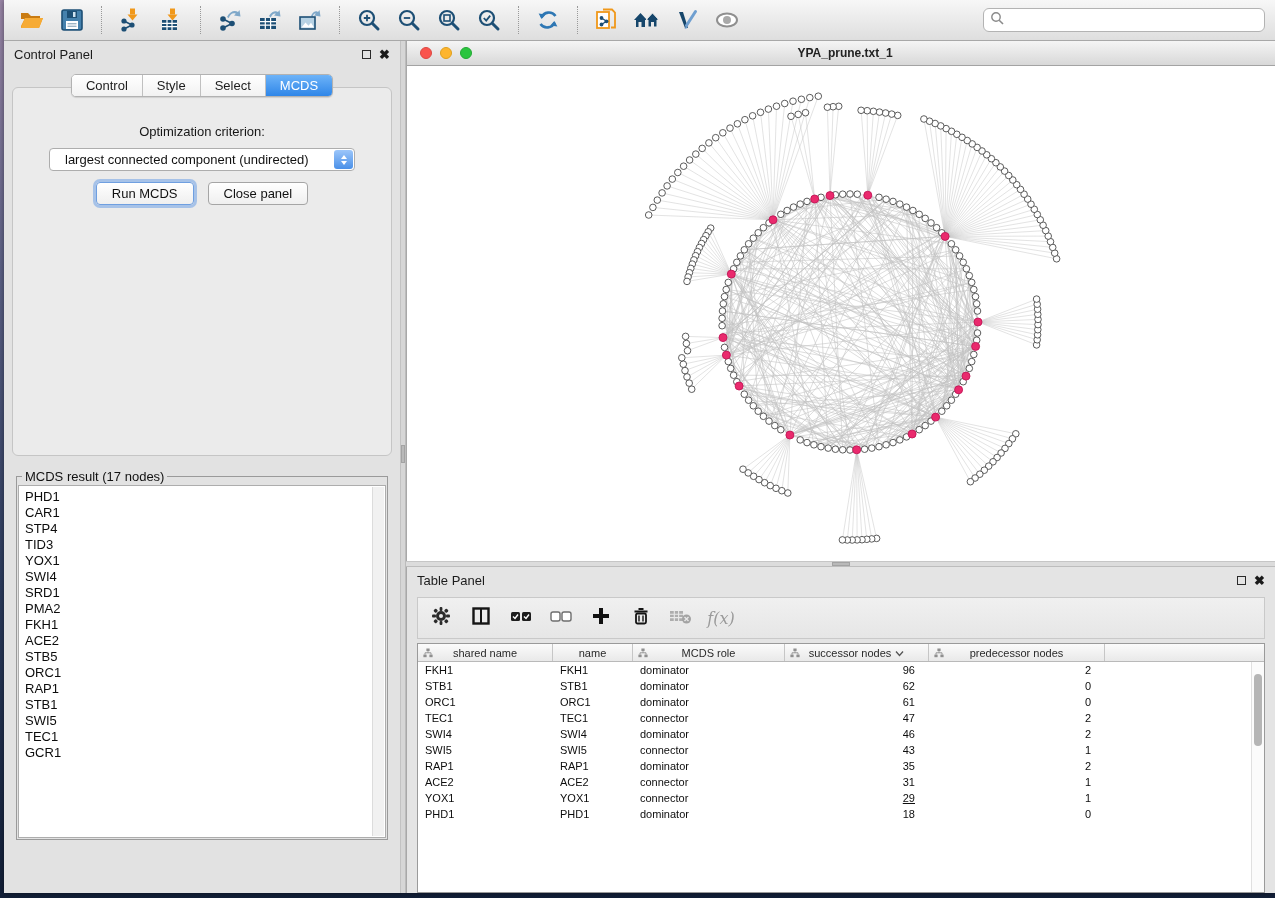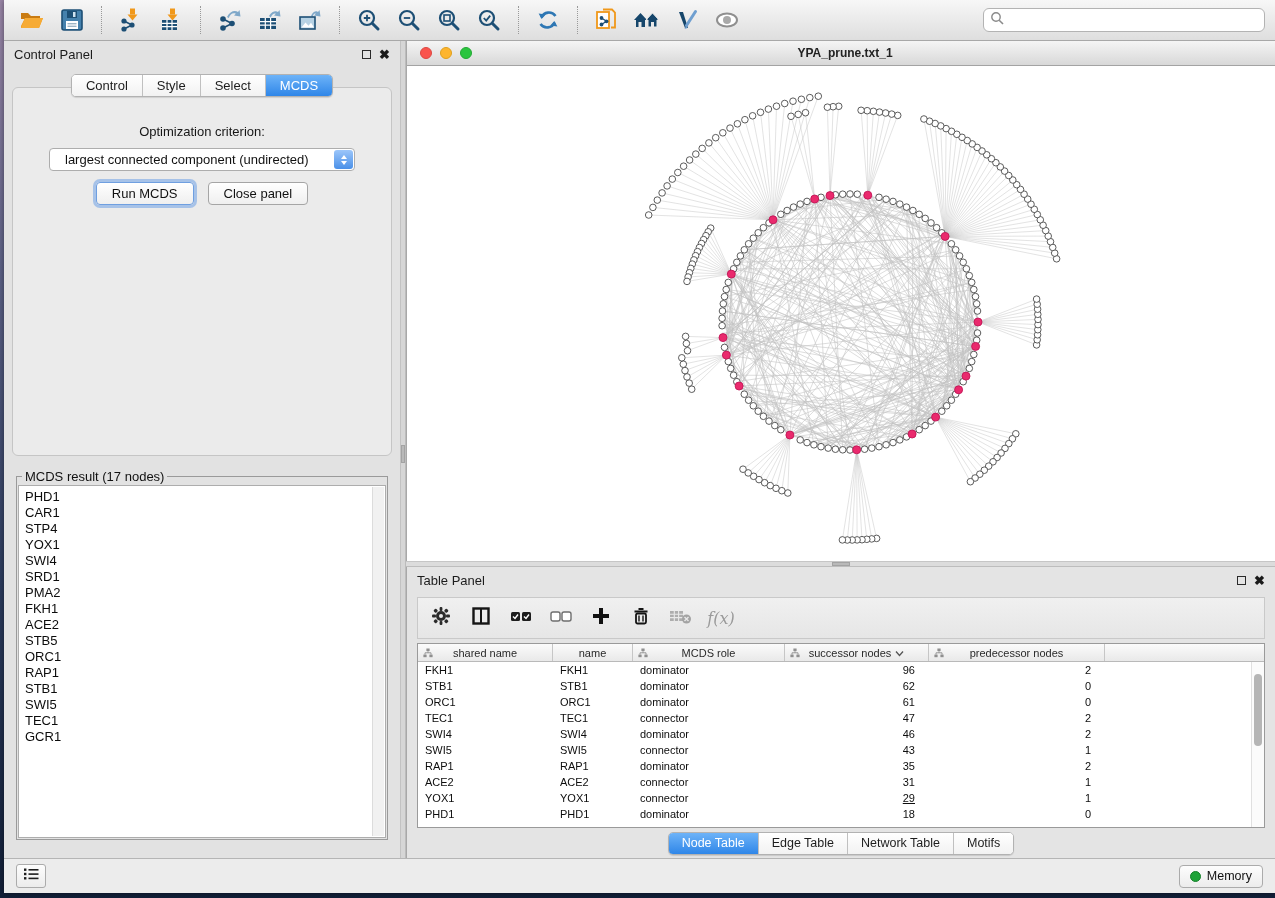--- a/index.html
+++ b/index.html
@@ -326,20 +326,21 @@
         </div>
       </div>
       <div class="result-wrap">
         <fieldset class="result">
           <legend>MCDS result (17 nodes)</legend>
           <div class="result-list">
             <div class="track"></div>
           <div class="mcds-item">PHD1</div>
               <div class="mcds-item">CAR1</div>
               <div class="mcds-item">STP4</div>
+              <div class="mcds-item">TID3</div>
               <div class="mcds-item">YOX1</div>
               <div class="mcds-item">SWI4</div>
               <div class="mcds-item">SRD1</div>
               <div class="mcds-item">PMA2</div>
               <div class="mcds-item">FKH1</div>
               <div class="mcds-item">ACE2</div>
               <div class="mcds-item">STB5</div>
               <div class="mcds-item">ORC1</div>
               <div class="mcds-item">RAP1</div>
               <div class="mcds-item">STB1</div>
@@ -1275,44 +1276,18 @@
                 <div class="td" style="width: 80px;">PHD1</div>
                 <div class="td" style="width: 152px;">dominator</div>
                 <div class="td num" style="width: 144px;">18</div>
                 <div class="td num" style="width: 176px;">0</div>
               </div>
             </div>
           <div class="vscroll">
               <div class="thumb"></div>
             </div>
         </div>
-        <div class="tp-tabs">
-          <div class="seg">
-            <div class="tab active">Node Table</div>
-            <div class="tab">Edge Table</div>
-            <div class="tab">Network Table</div>
-            <div class="tab">Motifs</div>
-          </div>
-        </div>
       </div>
     </div>
   </div>
 
-  <div class="statusbar">
-    <div class="sbtn">
-      <span><svg width="18" height="16" viewBox="0 0 18 16">
-            <g fill="#1d1d1d">
-              <rect x="2" y="2.5" width="2.4" height="2.4"></rect>
-              <rect x="6.5" y="3" width="10" height="1.6"></rect>
-              <rect x="2" y="6.8" width="2.4" height="2.4"></rect>
-              <rect x="6.5" y="7.3" width="10" height="1.6"></rect>
-              <rect x="2" y="11.1" width="2.4" height="2.4"></rect>
-              <rect x="6.5" y="11.6" width="10" height="1.6"></rect>
-            </g>
-          </svg></span>
-    </div>
-    <div class="membtn">
-      <span class="memdot"></span>
-      <span>Memory</span>
-    </div>
-  </div>
 
 </div>
 
 </body></html>

